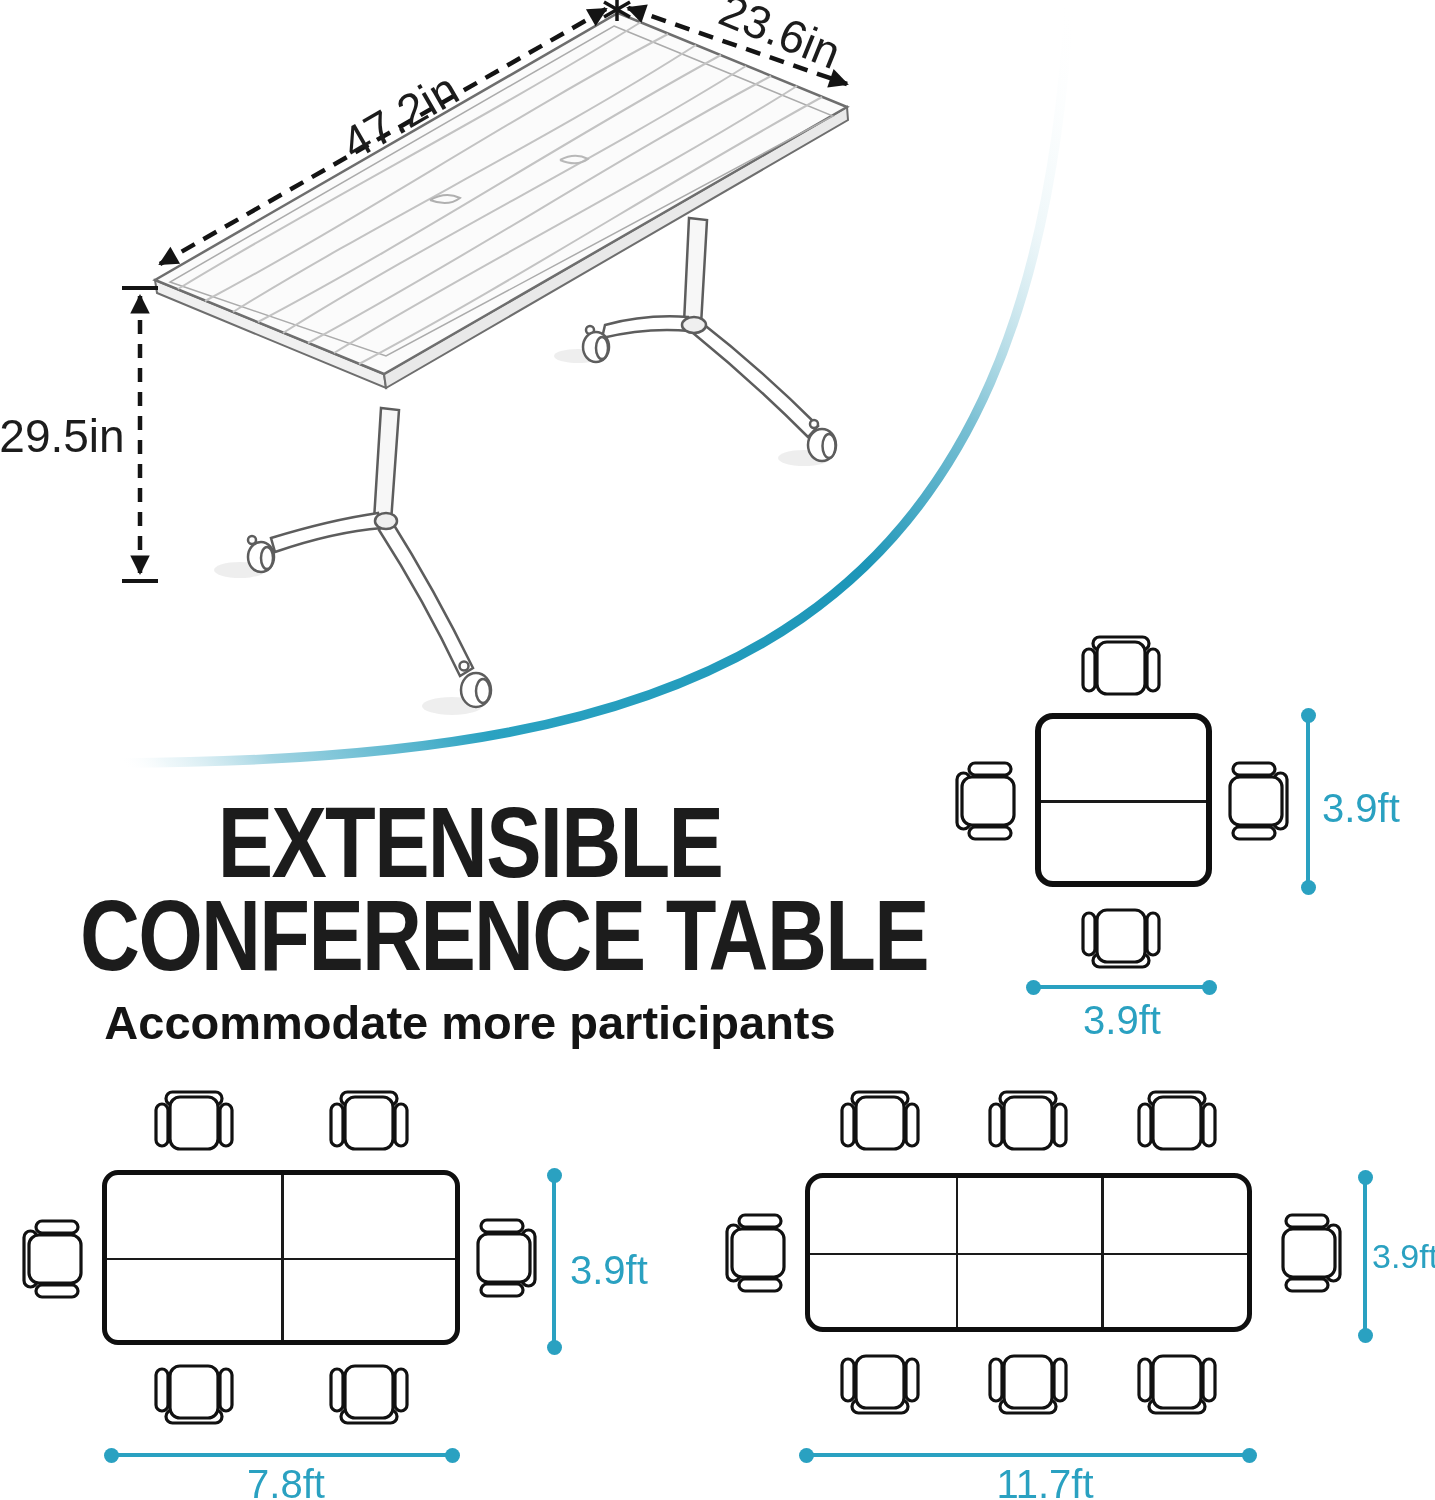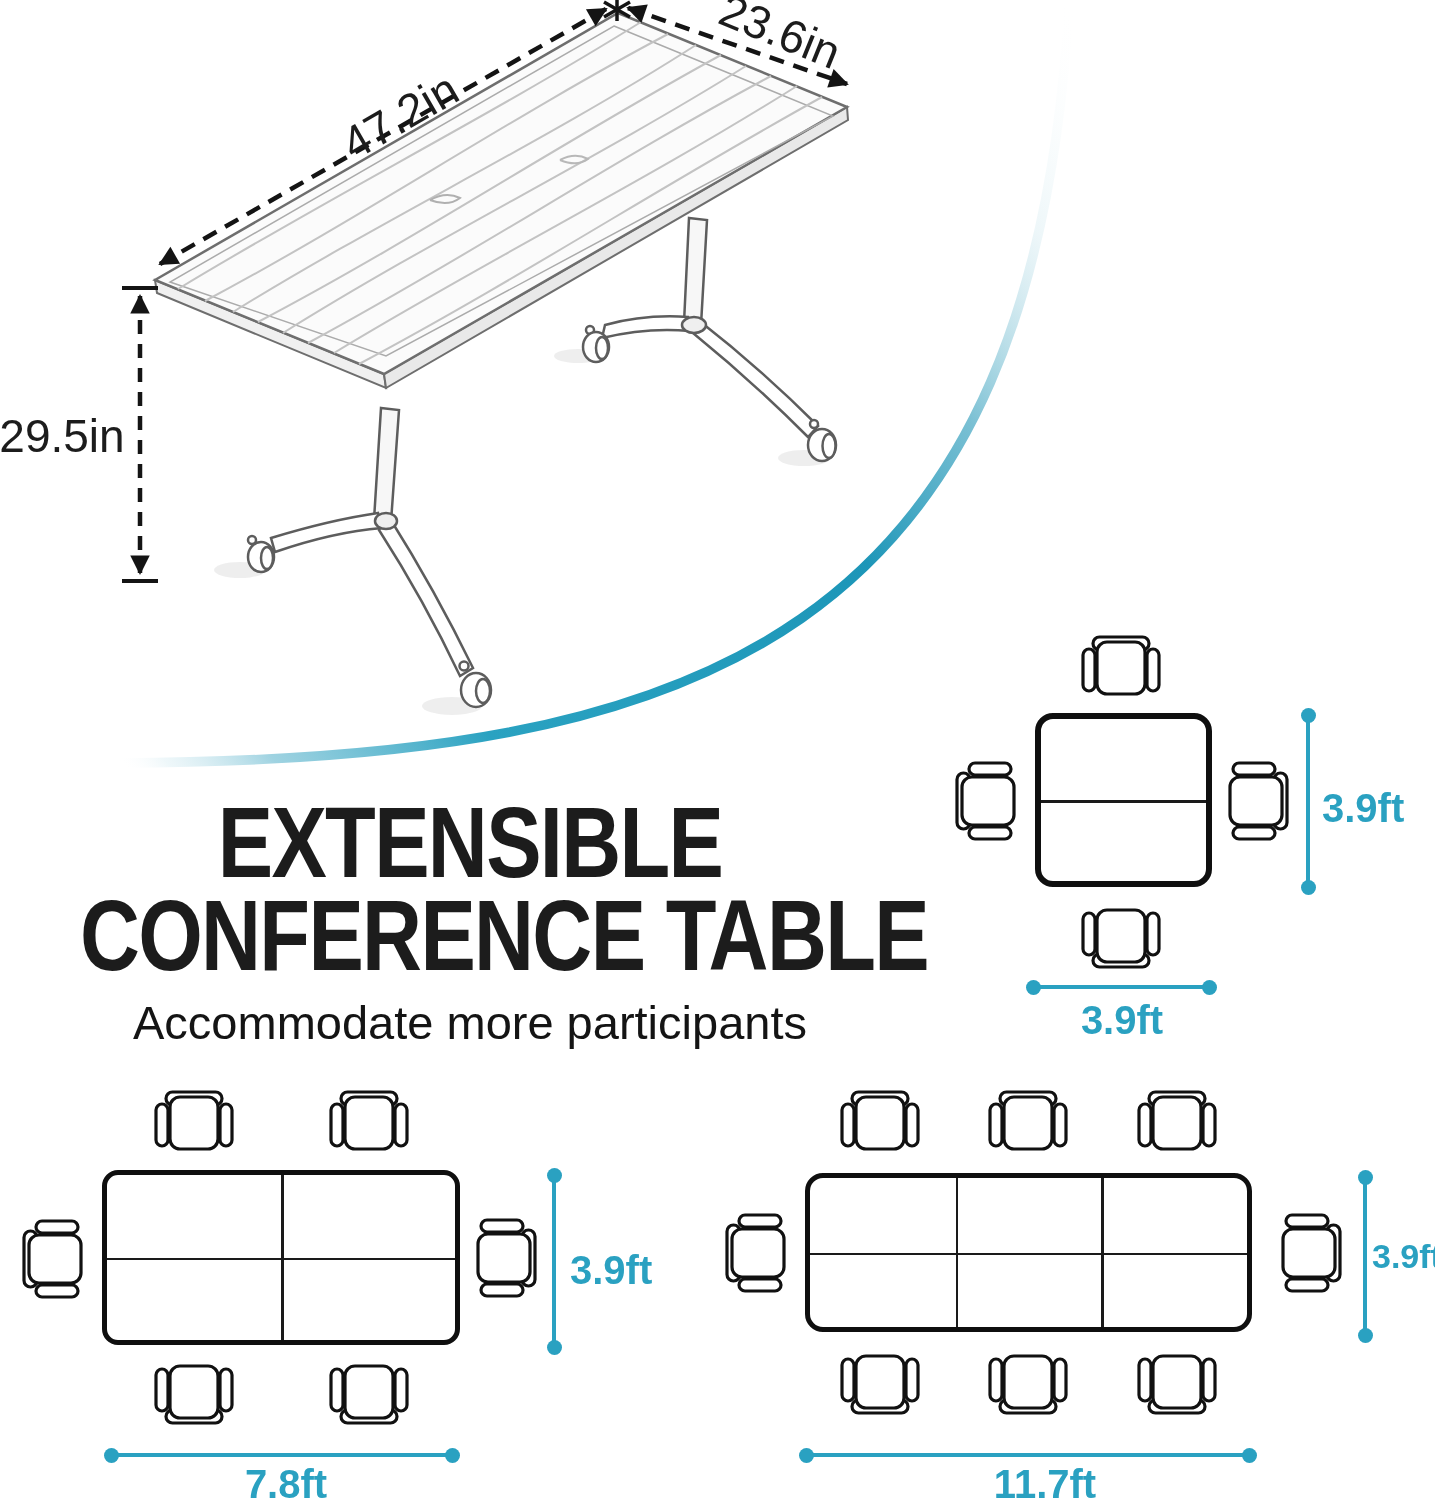--- a/index.html
+++ b/index.html
@@ -6,37 +6,37 @@
   #canvas{position:relative;width:1435px;height:1500px;background:#fff;overflow:hidden;
           font-family:"Liberation Sans", sans-serif;}
   .abs{position:absolute;}
   svg{display:block;}
 
   
   .title-line{position:absolute;left:0;width:940px;text-align:center;color:#1c1c1c;
               font-weight:700;font-size:100px;line-height:95px;letter-spacing:-2px;
               transform:scaleX(0.83);transform-origin:50% 50%;white-space:nowrap;}
   .subtitle{position:absolute;left:0;width:940px;text-align:center;color:#141414;
-            font-weight:400;font-size:47px;white-space:nowrap;}
+            font-weight:700;font-size:47px;white-space:nowrap;}
 
   
   .sketch-dim{font-family:"Liberation Sans",sans-serif;font-size:46px;fill:#1c1c1c;}
 
   
   .tbl{position:absolute;background:#fff;border:5px solid #0f0f0f;border-radius:16px;box-sizing:border-box;}
   .tbl .div-v{position:absolute;top:0;bottom:0;width:2.5px;background:#1a1a1a;}
   .tbl .div-h{position:absolute;left:0;right:0;height:2.5px;background:#1a1a1a;}
 
   
   .chair{position:absolute;width:80px;height:64px;}
 
   
   .dim-line{position:absolute;background:#2aa1c1;border-radius:3px;}
   .dim-dot{position:absolute;width:15px;height:15px;border-radius:50%;background:#2aa1c1;}
-  .dim-label{position:absolute;color:#2aa1c1;font-weight:700;white-space:nowrap;}
+  .dim-label{position:absolute;color:#2aa1c1;font-weight:400;white-space:nowrap;}
 </style>
 </head>
 <body>
 
 <div id="canvas">
 
   <svg class="abs" style="left:0;top:0;" width="1435" height="1500" viewBox="0 0 1435 1500">
     <defs>
       <linearGradient id="arcGrad" gradientUnits="userSpaceOnUse" x1="1070" y1="0" x2="120" y2="763">
         <stop offset="0" stop-color="#ffffff" stop-opacity="0"></stop>

